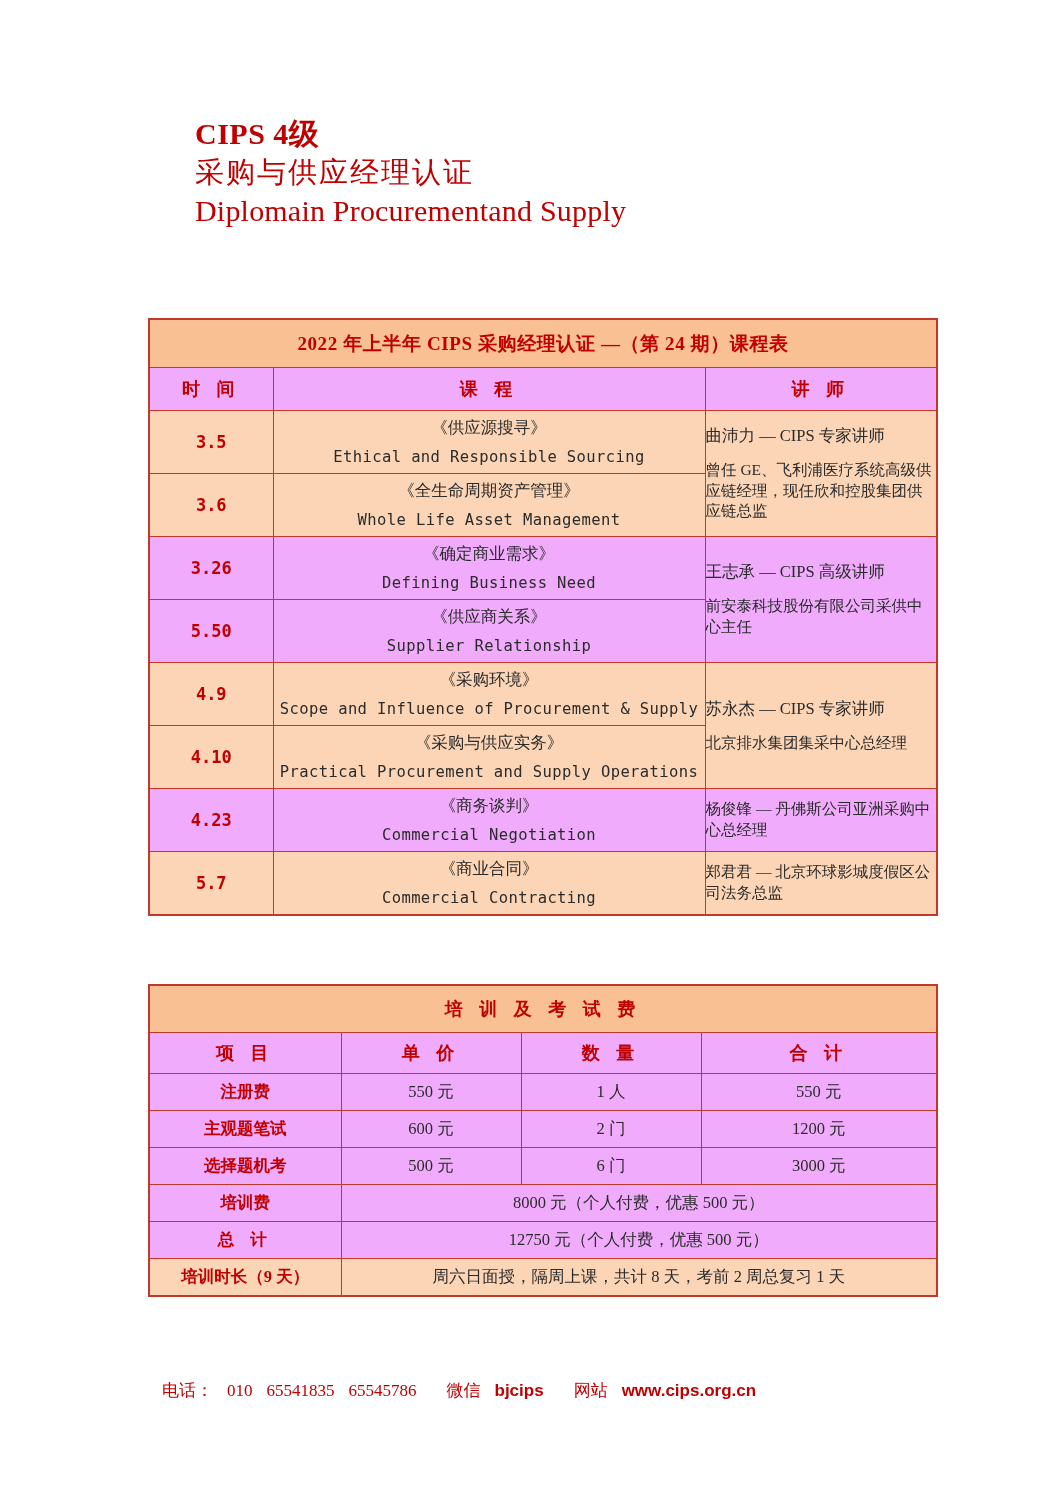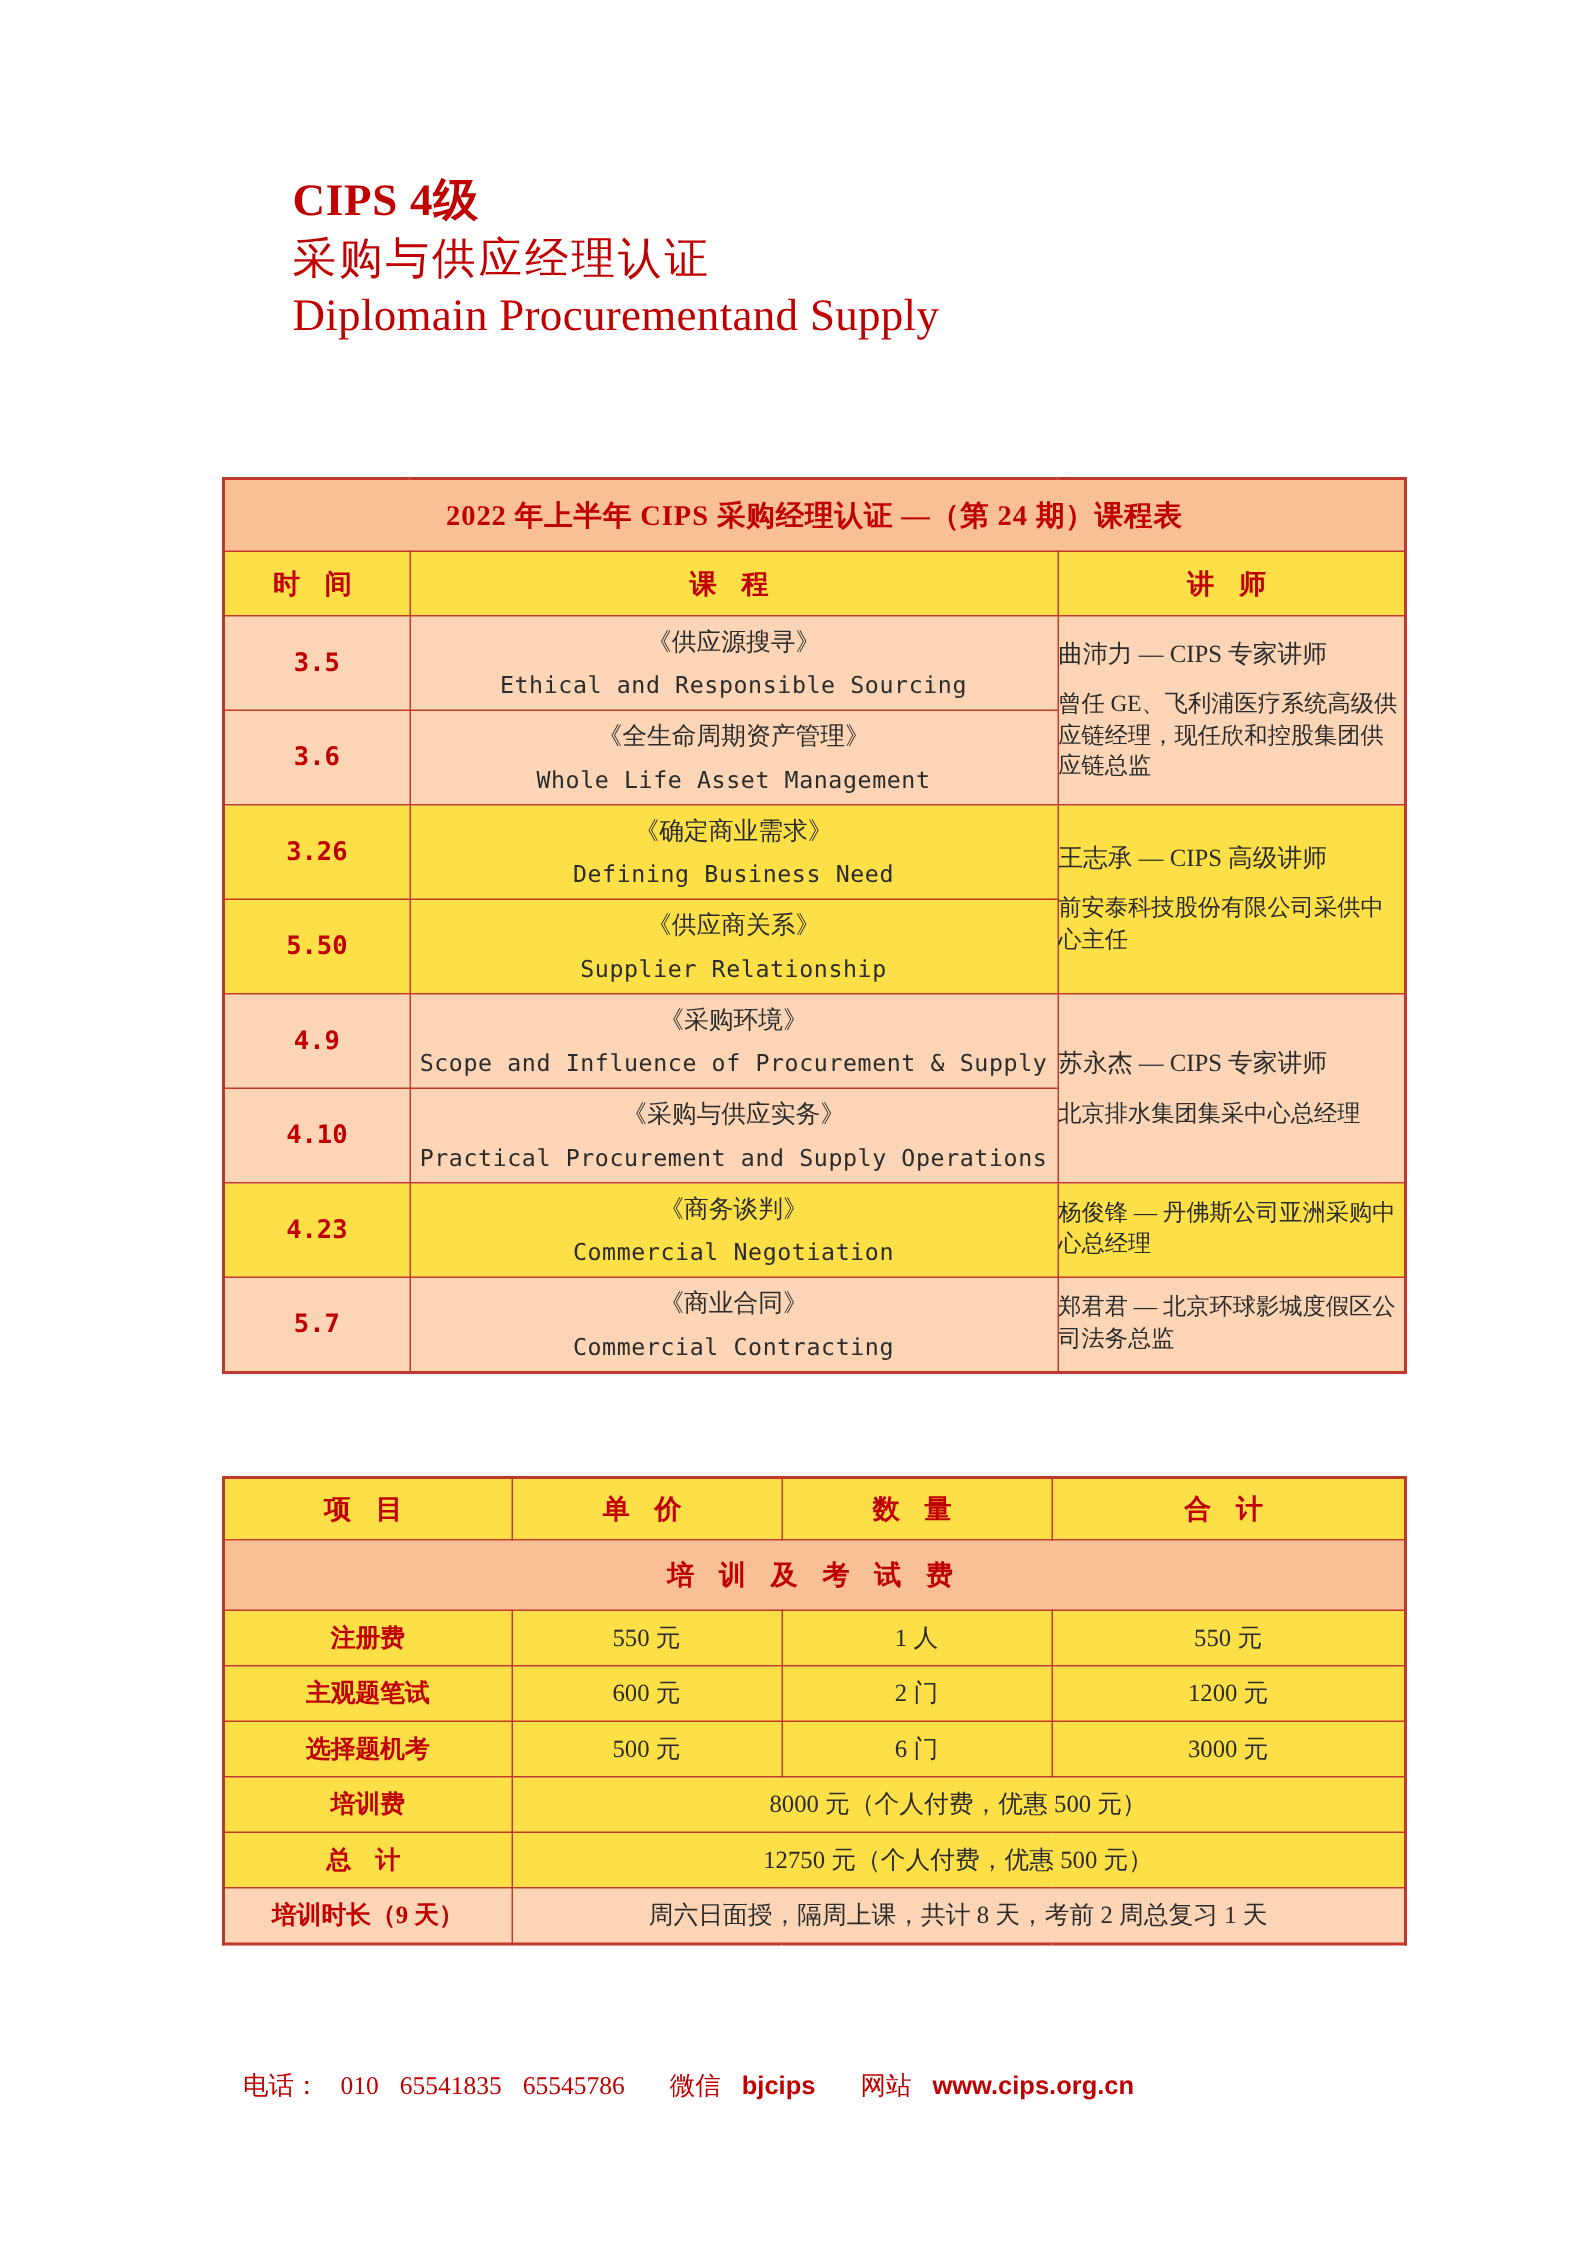--- a/index.html
+++ b/index.html
@@ -61,21 +61,21 @@
     border: 2px solid #C1392B;
   }
   .tbl td {
     border: 1.6px solid #C1392B;
     padding: 0;
     vertical-align: middle;
   }
 
   .peach-dark { background: #F8C093; }
   .peach-light { background: #FBD5B5; }
-  .white-bg { background: #fde047; }
+  .white-bg { background: #f0abfc; }
 
   
   #course-table {
     left: 148px;
     top: 318px;
     width: 788px;
   }
   .ct-title {
     height: 47px;
     text-align: center;
@@ -309,28 +309,28 @@
 
   <table class="tbl" id="fee-table">
     <colgroup>
       <col style="width:192px">
       <col style="width:180px">
       <col style="width:180px">
       <col style="width:236px">
     </colgroup>
     <tbody>
       <tr>
+        <td class="ft-title peach-dark" colspan="4">培 训 及 考 试 费</td>
+      </tr>
+      <tr>
         <td class="ft-colhead white-bg">项 目</td>
         <td class="ft-colhead white-bg">单 价</td>
         <td class="ft-colhead white-bg">数 量</td>
         <td class="ft-colhead white-bg">合 计</td>
       </tr>
-      <tr>
-        <td class="ft-title peach-dark" colspan="4">培 训 及 考 试 费</td>
-      </tr>
 
       <tr>
         <td class="ft-label white-bg">注册费</td>
         <td class="ft-val white-bg">550 元</td>
         <td class="ft-val white-bg">1 人</td>
         <td class="ft-val white-bg">550 元</td>
       </tr>
       <tr>
         <td class="ft-label white-bg">主观题笔试</td>
         <td class="ft-val white-bg">600 元</td>

